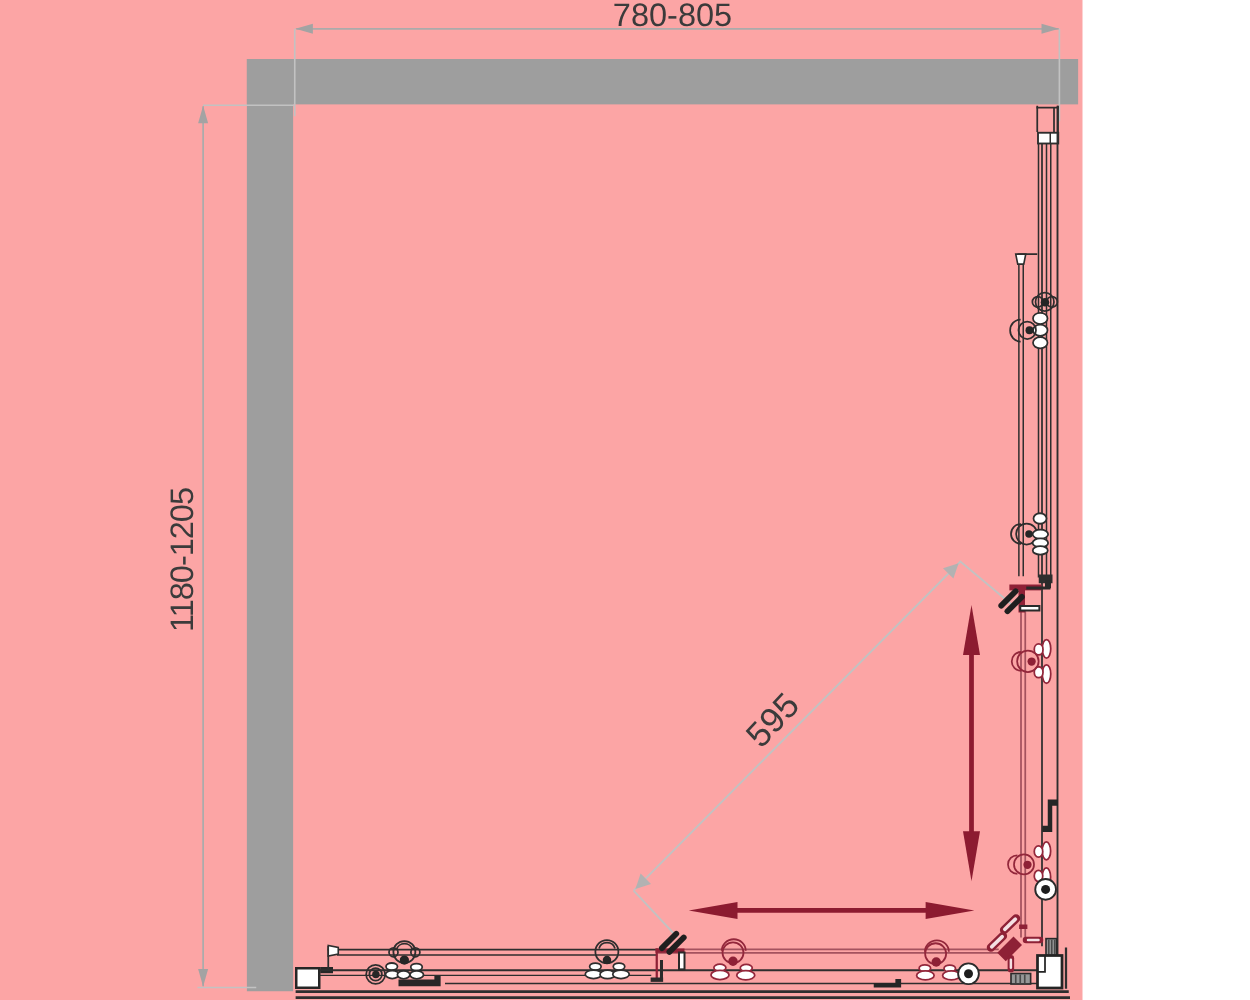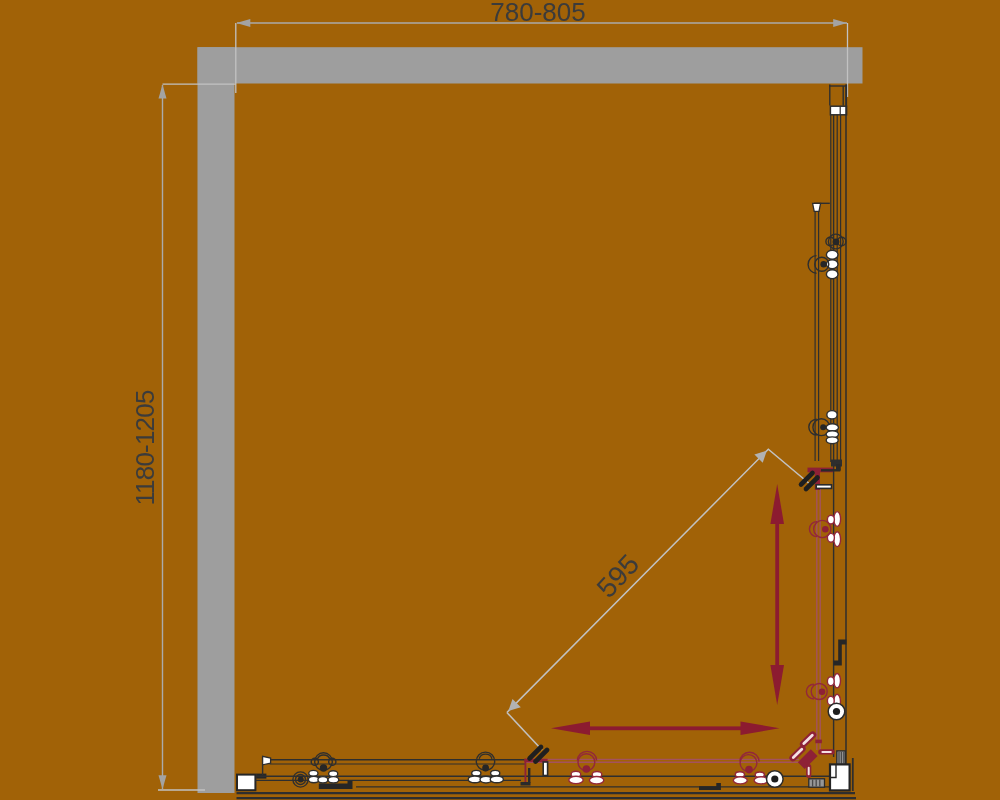--- a/index.html
+++ b/index.html
@@ -1,16 +1,16 @@
 <!DOCTYPE html>
 <html><head>
 <meta charset="utf-8">
 <style>
   html,body{margin:0;padding:0;background:#ffffff;}
-  #wrap{position:relative;width:1000px;height:800px;overflow:hidden;background:#a16207;
+  #wrap{position:relative;width:866px;height:800px;overflow:hidden;background:#fca5a5;
         font-family:"Liberation Sans", sans-serif;}
 </style>
 </head>
 <body>
 <div id="wrap">
 <svg width="1000" height="800" viewBox="0 0 1000 800">
 
 <g id="walls">
   <rect x="197.5" y="47.2" width="665" height="36.3" fill="#9e9e9e"></rect>
   <rect x="197.5" y="47.2" width="37" height="745.8" fill="#9e9e9e"></rect>

